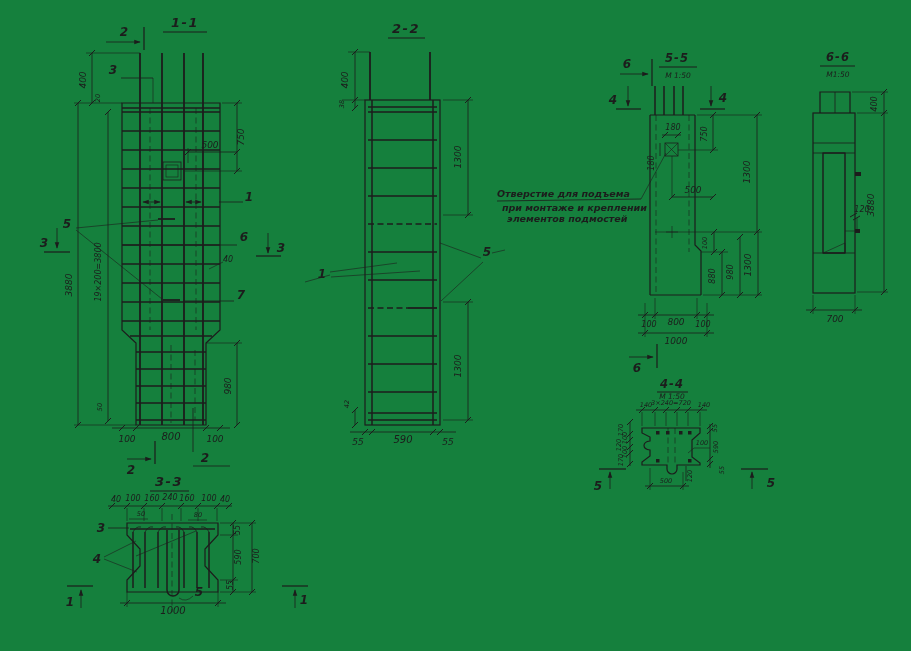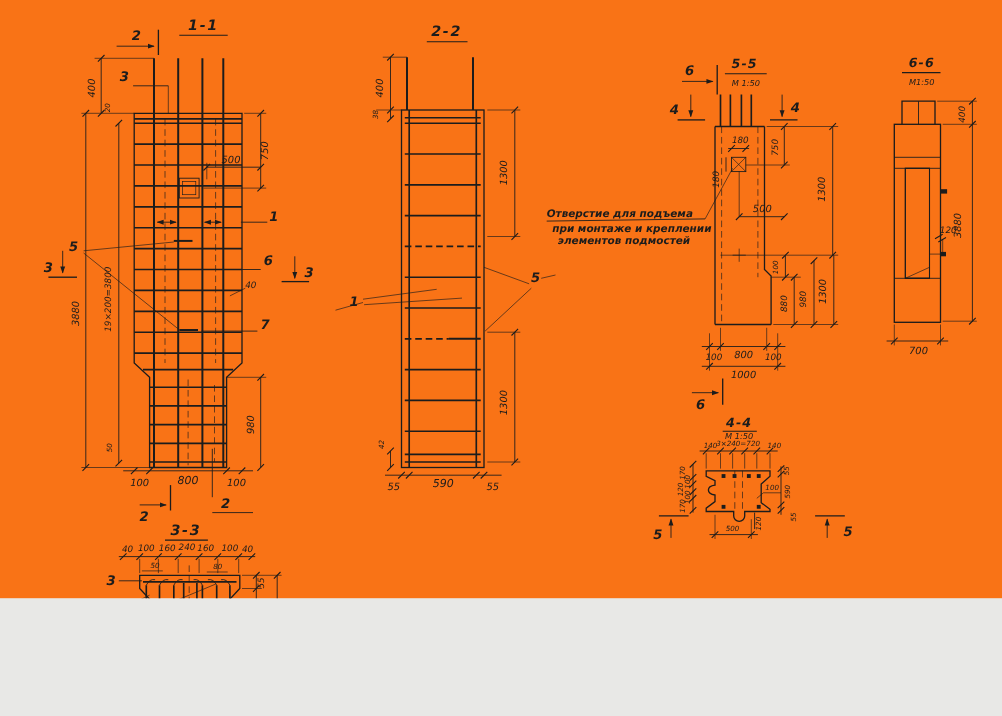--- a/index.html
+++ b/index.html
@@ -1,16 +1,16 @@
 <!DOCTYPE html>
 <html><head>
 <meta charset="utf-8">
 <style>
   html,body{margin:0;padding:0;background:#e8e8e6}
-  #sheet{position:relative;width:911px;height:544px;background:#f97316;overflow:hidden}
+  #sheet{position:relative;width:911px;height:651px;background:#15803d;overflow:hidden}
   svg{position:absolute;left:0;top:0}
   svg text{font-family:"DejaVu Sans",sans-serif;font-style:italic;fill:#1c1c1c}
   .t{font-size:10px}.t9{font-size:9px}.t8{font-size:8px}.t7{font-size:6.5px}
   .ttl{font-size:13px;font-weight:bold;letter-spacing:1.5px}
   .ttl2{font-size:11.5px;font-weight:bold;letter-spacing:1px}
   .mk{font-size:12px;font-weight:bold}
   .sc{font-size:7.5px}
   .nt{font-size:9.5px;font-weight:bold}
   line,path,rect{stroke:#1c1c1c;fill:none}
   .ln{stroke-width:1.2}

